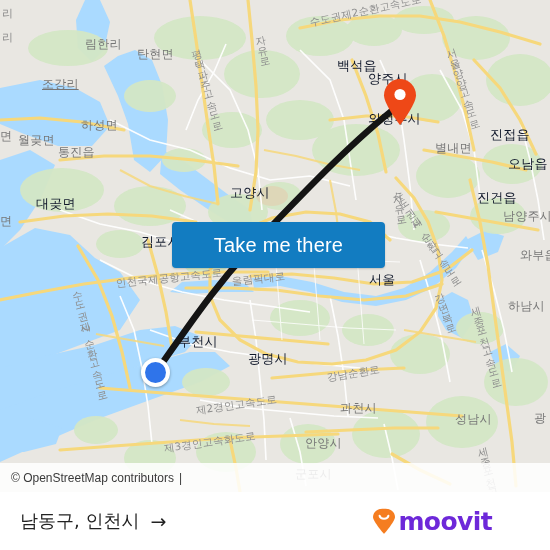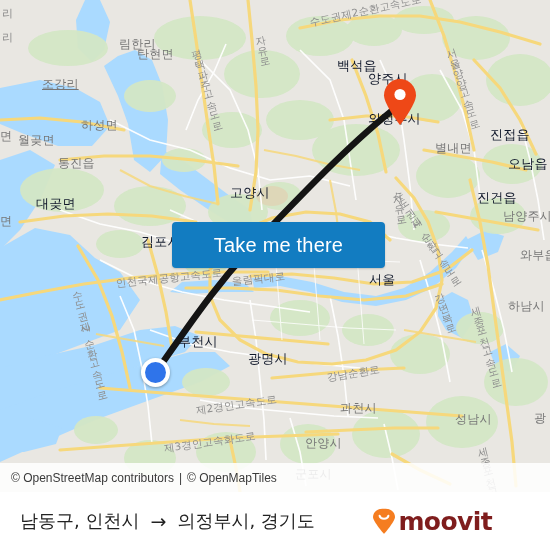--- a/index.html
+++ b/index.html
@@ -84,21 +84,21 @@
   }
   #footer-route .arrow {
     margin:0 11px; font-size:19px; color:#222;
     font-family:"DejaVu Sans", sans-serif;
   }
   #moovit-logo {
     position:absolute; right:18px; top:50%; transform:translateY(-50%);
     display:flex; align-items:center;
   }
   #moovit-logo .wordmark {
-    font-size:25px; font-weight:bold; color:#7f1d1d;
+    font-size:25px; font-weight:bold; color:#6d28d9;
     font-family:"DejaVu Sans", sans-serif;
     letter-spacing:-0.6px; margin-left:1px;
   }
 </style>
 </head>
 <body>
 
 <div id="app">
 
   <div id="map-area">
@@ -261,32 +261,32 @@
           <path d="M274,240 L278,290 L282,340"></path>
           <path d="M312,240 L316,290 L320,340"></path>
           <path d="M356,244 L360,294 L364,344"></path>
         </g>
       </g>
     </svg>
 
     <div id="labels-layer">
         <div class="map-label lbl-small" style="left: 2px; top: 6px;">리</div>
         <div class="map-label lbl-small" style="left: 2px; top: 30px;">리</div>
-        <div class="map-label lbl-town" style="left: 85px; top: 36px; margin-left: 34px;">림한리</div>
+        <div class="map-label lbl-town" style="left: 85px; top: 36px;">림한리</div>
         <div class="map-label lbl-town" style="left: 137px; top: 46px;">탄현면</div>
         <div class="map-label lbl-city" style="left: 337px; top: 57px;">백석읍</div>
         <div class="map-label lbl-city" style="left: 368px; top: 70px;">양주시</div>
         <div class="map-label lbl-town" style="left: 42px; top: 76px; text-decoration: underline;">조강리</div>
         <div class="map-label lbl-city" style="left: 368px; top: 110px;">의정부시</div>
         <div class="map-label lbl-city" style="left: 490px; top: 126px;">진접읍</div>
         <div class="map-label lbl-town" style="left: 81px; top: 117px;">하성면</div>
         <div class="map-label lbl-town" style="left: 0px; top: 128px;">면</div>
         <div class="map-label lbl-town" style="left: 18px; top: 132px;">월곶면</div>
         <div class="map-label lbl-town" style="left: 435px; top: 140px;">별내면</div>
-        <div class="map-label lbl-town" style="left: 58px; top: 155px; text-align: right;">통진읍</div>
+        <div class="map-label lbl-town" style="left: 58px; top: 144px; text-align: right;">통진읍</div>
         <div class="map-label lbl-city" style="left: 508px; top: 155px;">오남읍</div>
         <div class="map-label lbl-city" style="left: 36px; top: 195px;">대곶면</div>
         <div class="map-label lbl-city" style="left: 230px; top: 184px;">고양시</div>
         <div class="map-label lbl-city" style="left: 477px; top: 189px;">진건읍</div>
         <div class="map-label lbl-town" style="left: 0px; top: 213px;">면</div>
         <div class="map-label lbl-town" style="left: 503px; top: 208px;">남양주시</div>
         <div class="map-label lbl-city" style="left: 141px; top: 233px;">김포시</div>
         <div class="map-label lbl-town" style="left: 520px; top: 247px;">와부읍</div>
         <div class="map-label lbl-city" style="left: 369px; top: 271px;">서울</div>
         <div class="map-label lbl-town" style="left: 508px; top: 298px;">하남시</div>
@@ -329,29 +329,27 @@
         <path d="M17 46 C17 46 33 25.5 33 16.2 C33 7.3 25.8 0 17 0 C8.2 0 1 7.3 1 16.2 C1 25.5 17 46 17 46 Z" fill="#ee4817"></path>
         <circle cx="17" cy="15.5" r="5.6" fill="#ffffff"></circle>
       </svg>
     </div>
 
     <button id="take-me-there">Take me there</button>
 
     <div id="attribution">
       <span>© OpenStreetMap contributors</span>
       <span class="sep">|</span>
-      <span>© OpenMapTiles</span>
     </div>
   </div>
 
   <div id="footer">
     <div id="footer-route">
       <span>남동구, 인천시</span>
       <span class="arrow">→</span>
-      <span>의정부시, 경기도</span>
     </div>
     <div id="moovit-logo">
       <svg width="26" height="26" viewBox="0 0 26 26">
         <path d="M13 25.5 C13 25.5 24 13.2 24 8.6 C24 3.1 19.1 0 13 0 C6.9 0 2 3.1 2 8.6 C2 13.2 13 25.5 13 25.5 Z" fill="#f57d20"></path>
         <path d="M8.6 7.2 C9.6 11.2 16.4 11.2 17.4 7.2" stroke="#ffffff" stroke-width="2.1" fill="none" stroke-linecap="round"></path>
       </svg>
       <span class="wordmark">moovit</span>
     </div>
   </div>
 

